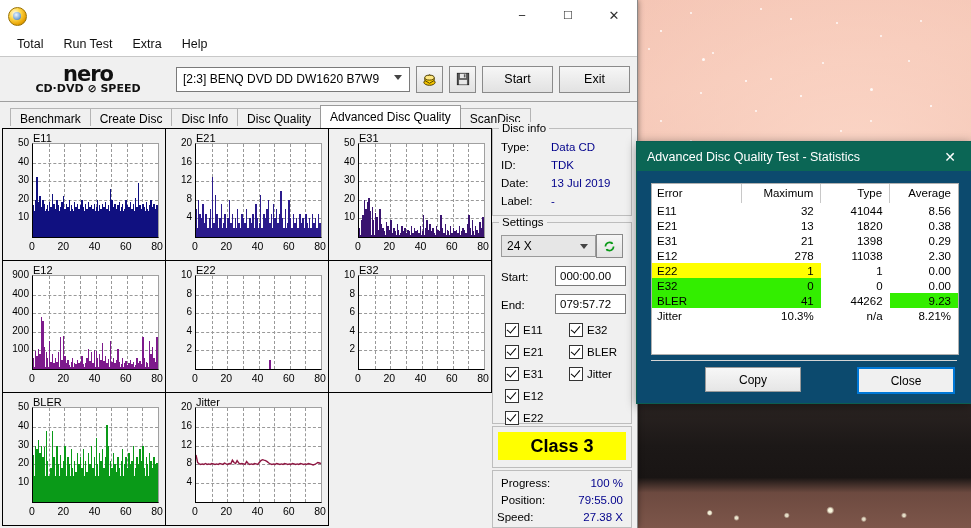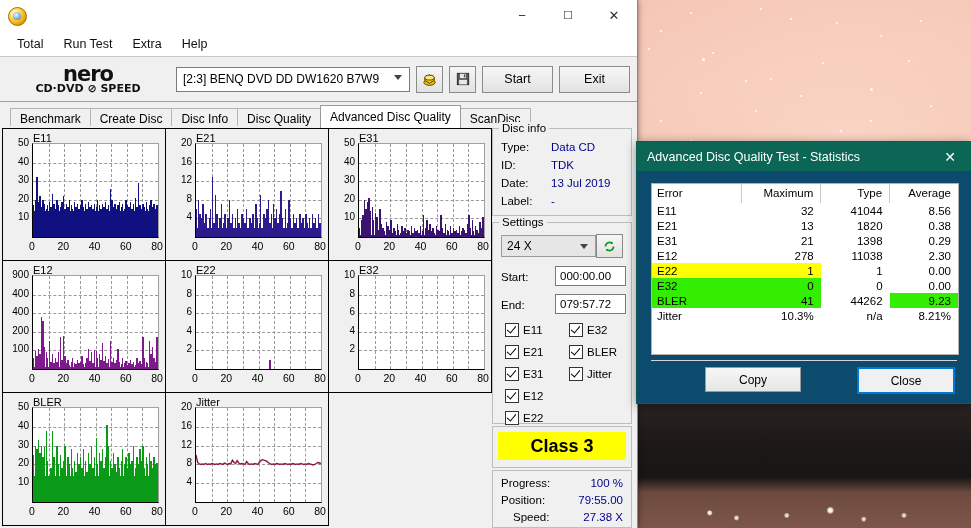--- a/index.html
+++ b/index.html
@@ -912,21 +912,21 @@
 
     <div class="grp" style="left:492px;top:300px;width:138px;height:40px;background:#f0f0f0;">
       <div id="classbox" style="left:5px;top:5px;width:128px;height:28px;">Class 3</div>
     </div>
 
     <div class="grp" style="left:492px;top:344px;width:138px;height:56px;">
       <span class="row-k" style="left:8px;top:6px;">Progress:</span>
       <span class="row-v" style="right:8px;top:6px;">100 %</span>
       <span class="row-k" style="left:8px;top:23px;">Position:</span>
       <span class="row-v" style="right:8px;top:23px;">79:55.00</span>
-      <span class="row-k" style="left:20px;top:40px;">Speed:</span>
+      <span class="row-k" style="left:4px;top:40px;">Speed:</span>
       <span class="row-v" style="right:8px;top:40px;">27.38 X</span>
     </div>
   </div>
 </div>
 
 <div id="statdlg">
   <div id="stat-title">
     <span>Advanced Disc Quality Test - Statistics</span>
     <div id="stat-close">
       <span>✕</span>

